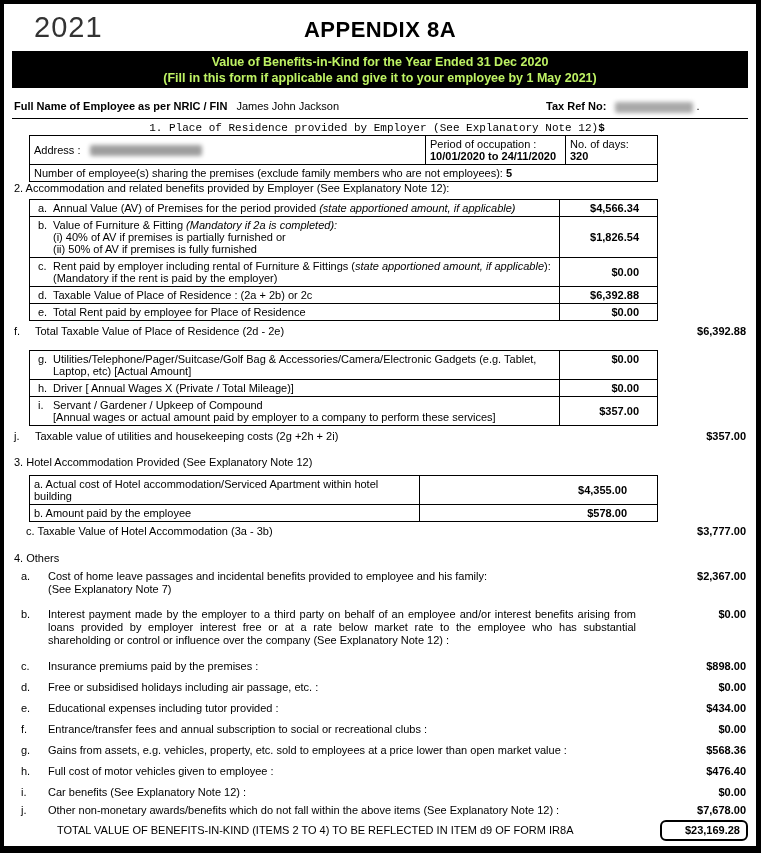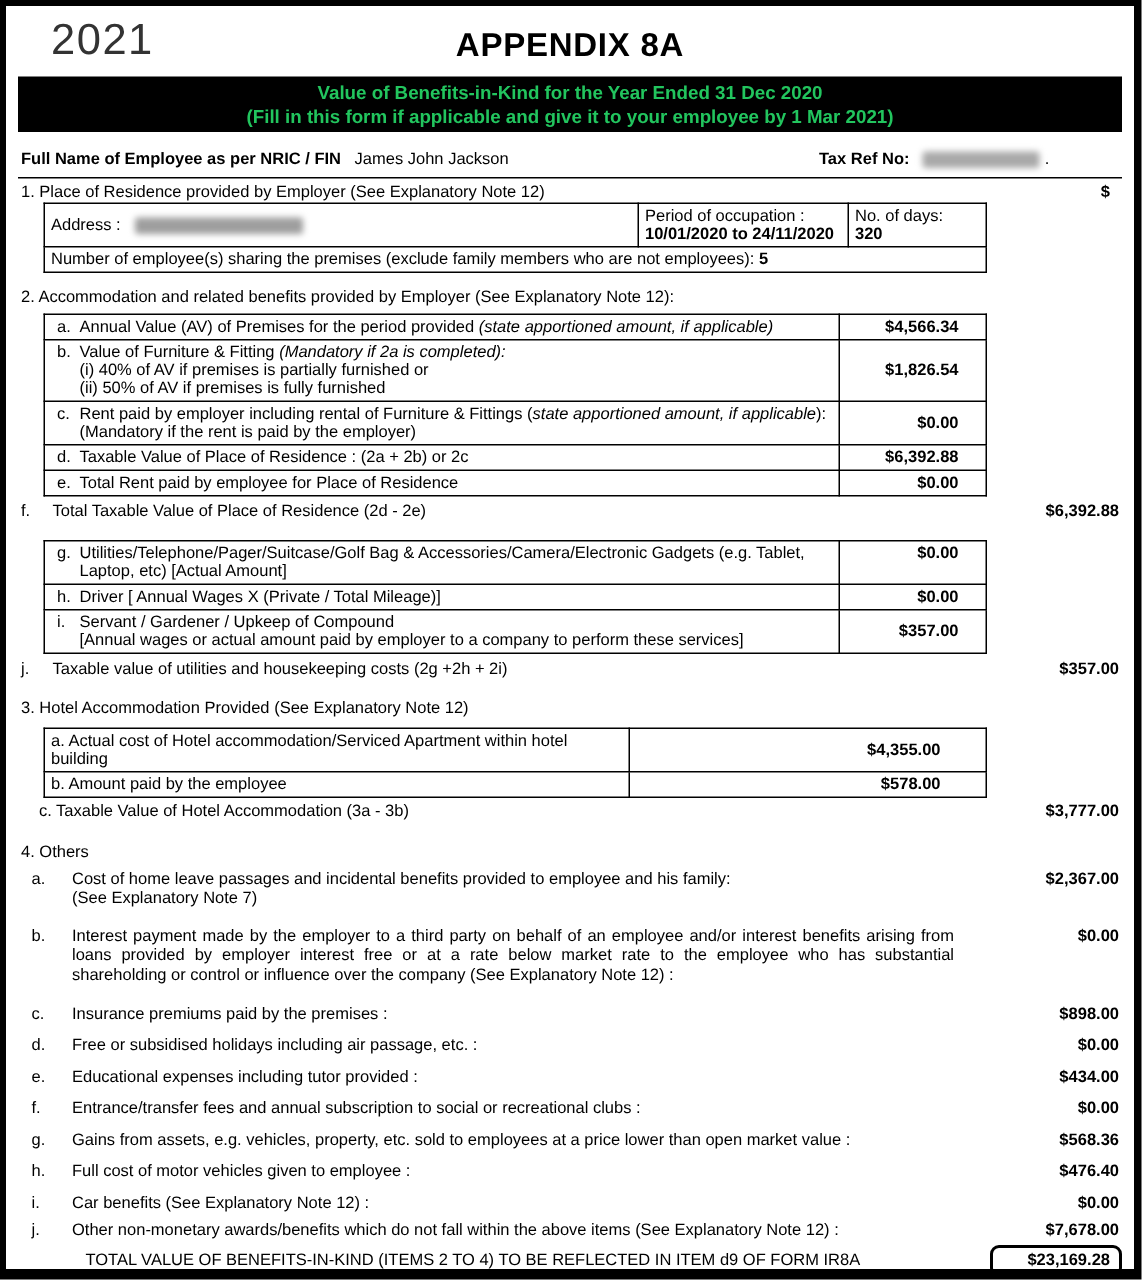--- a/index.html
+++ b/index.html
@@ -12,30 +12,30 @@
   }
   .page { padding:0 8px; }
   .b { font-weight:bold; }
   .i { font-style:italic; }
 
   
   .hdr { position:relative; height:47px; }
   .year { position:absolute; left:22px; top:7px; font-size:29px; font-weight:normal; color:#333; letter-spacing:1px; }
   .apx-title { text-align:center; padding-top:13px; font-size:22px; font-weight:bold; letter-spacing:0.5px; }
 
-  .banner { background:#000; color:#22c55e; text-align:center; font-weight:bold; font-size:12.5px; line-height:16px; padding:3px 0 2px; height:37px; }
+  .banner { background:#000; color:#bef264; text-align:center; font-weight:bold; font-size:12.5px; line-height:16px; padding:3px 0 2px; height:37px; }
 
   .name-row { display:flex; margin-top:12px; padding:0 0 5px 2px; border-bottom:1px solid #000; line-height:13px; }
   .name-left { width:532px; }
   .name-left .val { margin-left:6px; }
   .redact { display:inline-block; height:11px; background:#a9a9a9; filter:blur(2px); border-radius:2px; vertical-align:middle; margin-left:6px; }
   .redact.addr { width:112px; background:#9e9e9e; }
   .redact.tax { width:78px; }
 
-  .sec-head { display:flex; justify-content:space-between; margin-top:3px; line-height:13px; padding-left:2px; }
+  .sec-head { display:flex; justify-content:center; margin-top:3px; line-height:13px; padding-left:2px;font-family:Liberation Mono, monospace; }
   .sec-head .cur { font-weight:bold; padding-right:8px; }
 
   table { border-collapse:collapse; margin-left:17px; width:628px; table-layout:fixed; }
   td { border:1.5px solid #000; padding:2px 4px; line-height:12px; vertical-align:middle; }
   .val-cell { font-weight:bold; text-align:right; padding-right:18px; }
   .cellflex { display:flex; }
   .cellflex .letter { width:19px; flex:none; padding-left:4px; }
   .cellflex .txt { flex:1; }
 
   
@@ -50,21 +50,21 @@
 
   
   .t3 td.desc { width:390px; }
   .t3 td.val-cell { width:238px; padding-right:30px; }
 
   .total-line { display:flex; line-height:12px; margin-top:4px; }
   .total-line .letter { width:23px; flex:none; padding-left:2px; }
   .total-line .txt { flex:1; }
   .total-line .amt { font-weight:bold; text-align:right; width:110px; padding-right:2px; }
 
-  .sec2-head { margin-top:10px; padding-left:2px; line-height:13px; }
+  .sec2-head { padding-left:2px; line-height:13px; }
   .t2 { margin-top:4px; }
   .mt { margin-top:13px; }
   .s3-head { margin-top:14px; padding-left:2px; line-height:13px; }
   .t3 { margin-top:6px; }
   .c3-line { margin-top:3px; }
   .c3-line .txt { padding-left:14px; }
 
   .s4-head { margin-top:15px; padding-left:2px; line-height:13px; }
   .s4-item { display:flex; line-height:13px; margin-top:8px; align-items:flex-start; }
   .s4-item .letter { width:36px; flex:none; padding-left:9px; }
@@ -85,21 +85,21 @@
 
 <div class="page">
 
   <div class="hdr">
     <div class="year">2021</div>
     <div class="apx-title">APPENDIX 8A</div>
   </div>
 
   <div class="banner">
     <div>Value of Benefits-in-Kind for the Year Ended 31 Dec 2020</div>
-    <div>(Fill in this form if applicable and give it to your employee by 1 Mar 2021)</div>
+    <div>(Fill in this form if applicable and give it to your employee by 1 May 2021)</div>
   </div>
 
   <div class="name-row">
     <div class="name-left">
       <span class="b">Full Name of Employee as per NRIC / FIN</span>
       <span class="val">James John Jackson</span>
     </div>
     <div class="name-right">
       <span class="b">Tax Ref No:</span>
       <span class="redact tax"></span>

